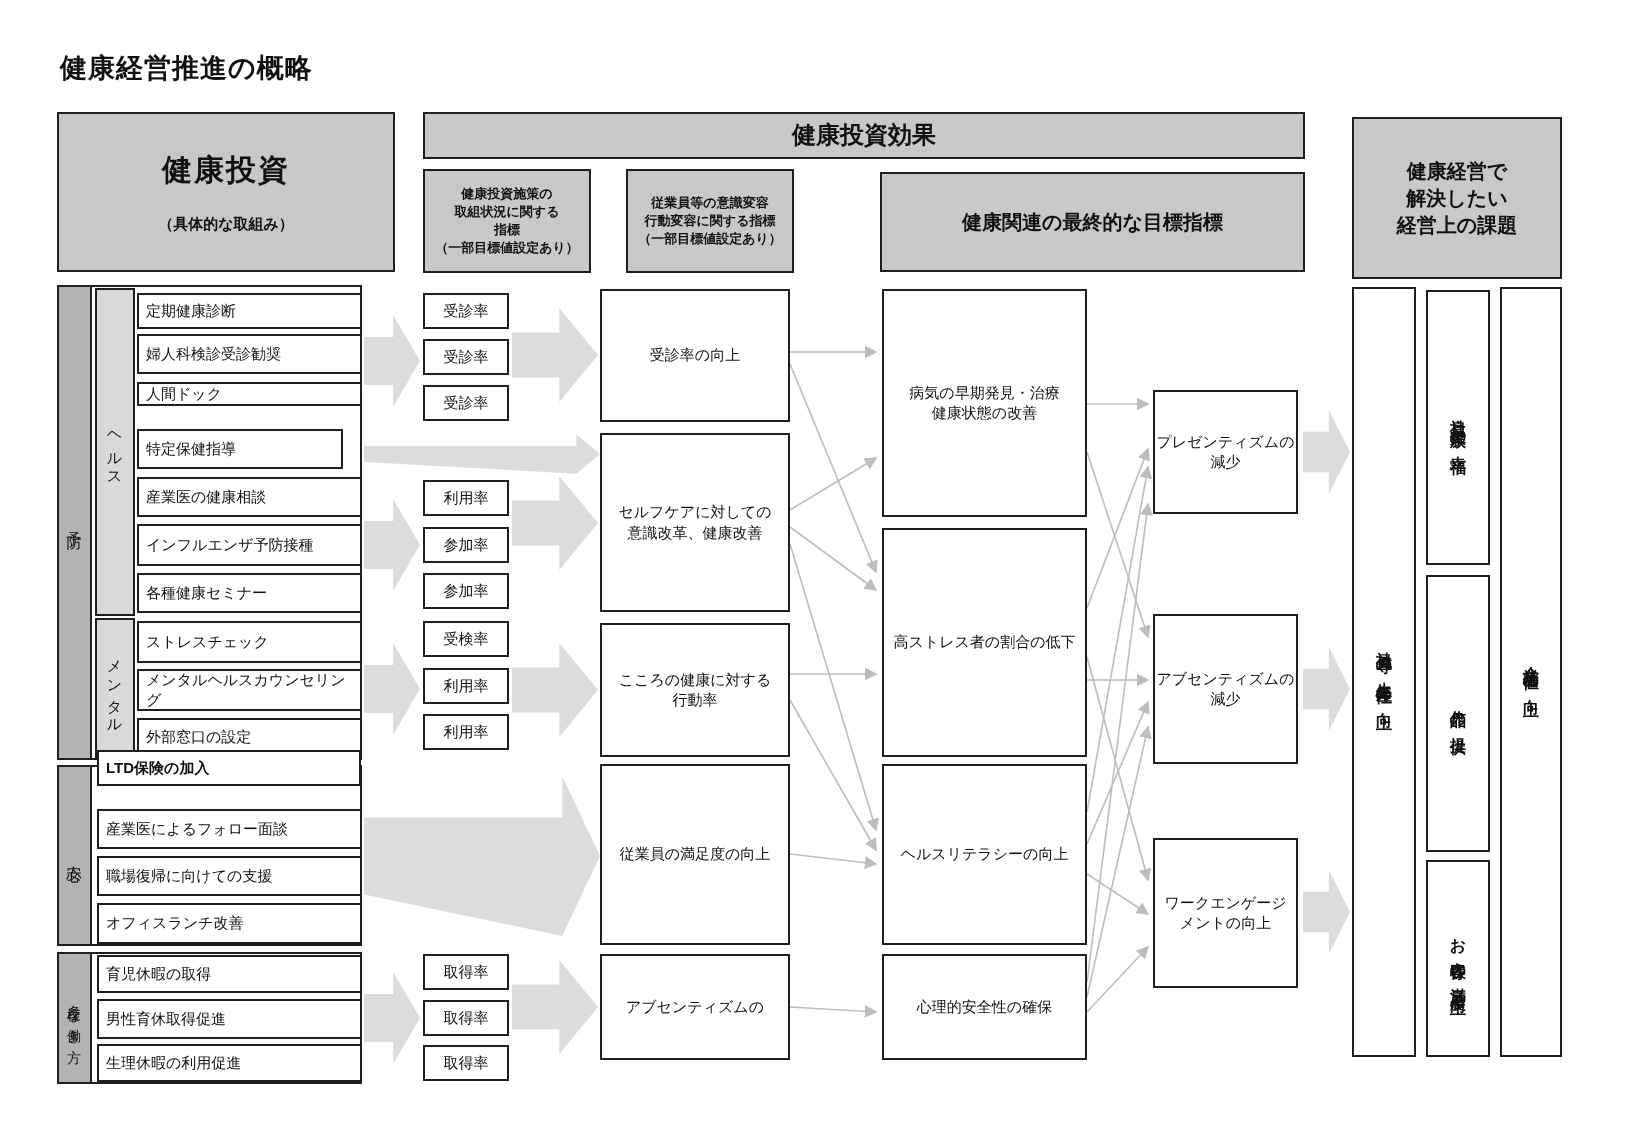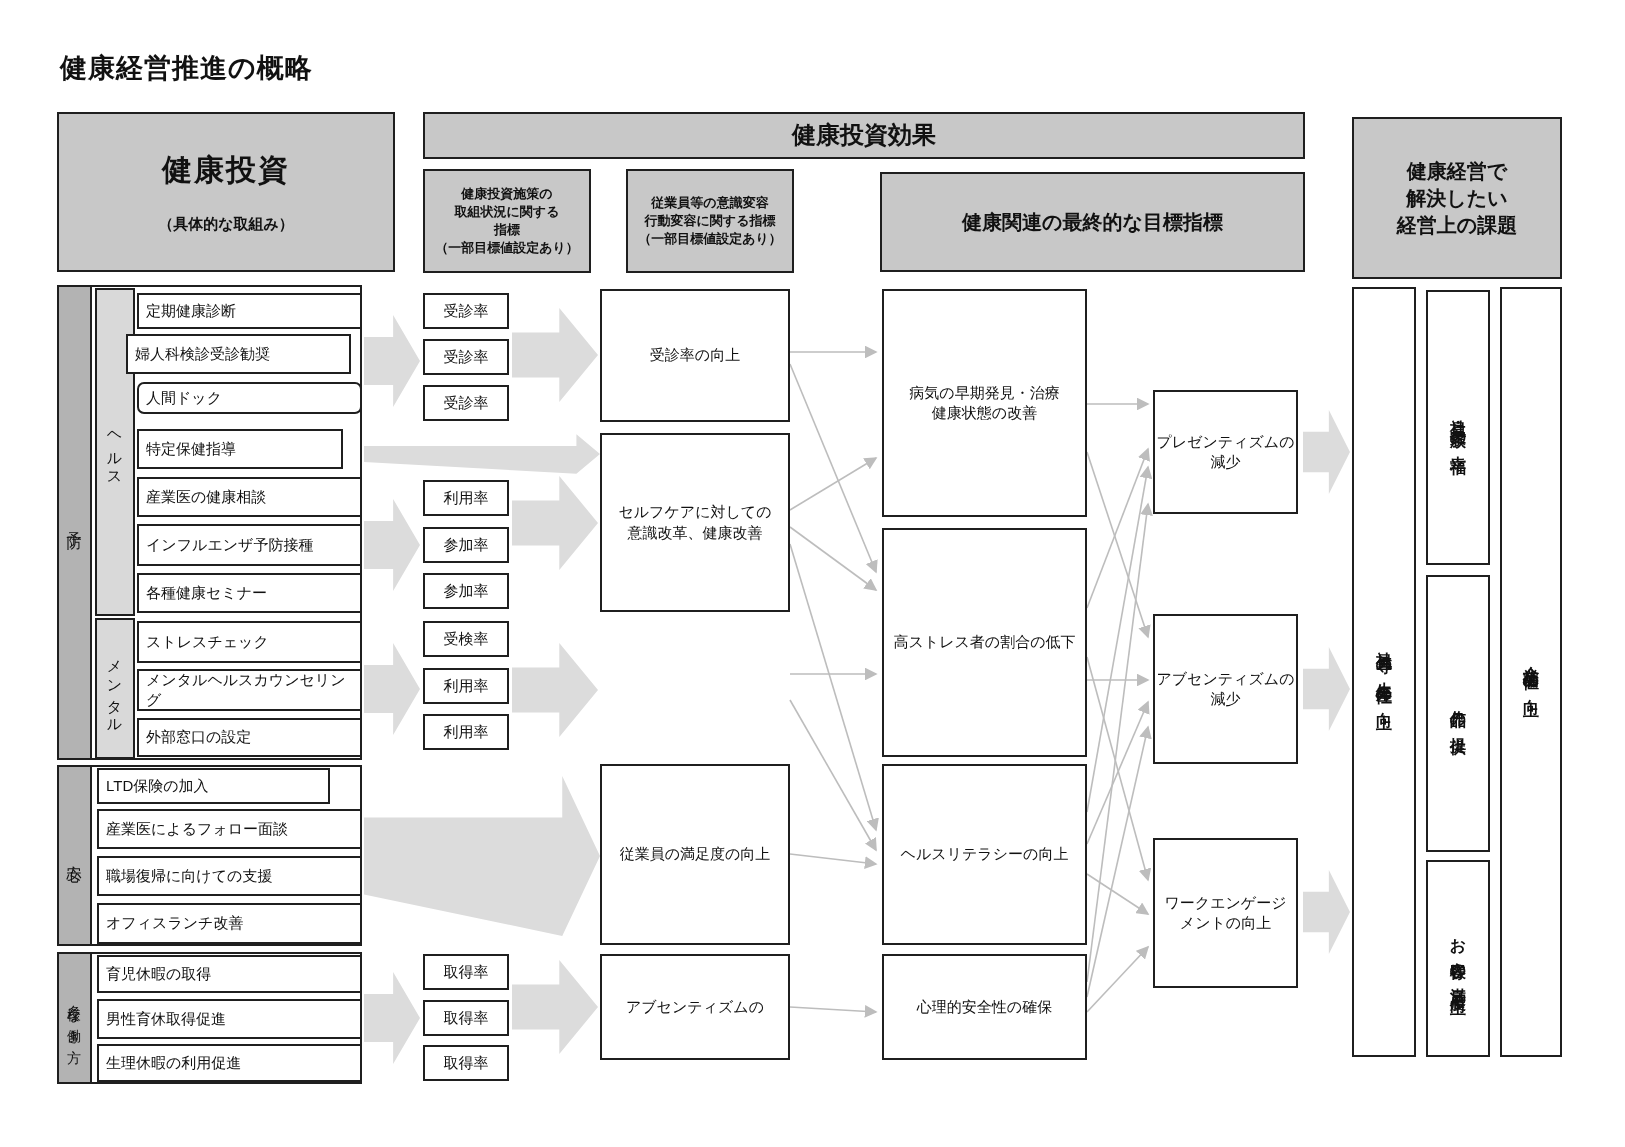--- a/index.html
+++ b/index.html
@@ -110,30 +110,30 @@
       <line x1="1087" y1="668" x2="1148" y2="668" stroke="#bdbdbd" stroke-width="1.6" marker-end="url(#ah)"></line>
       <line x1="1087" y1="645" x2="1148" y2="868" stroke="#bdbdbd" stroke-width="1.6" marker-end="url(#ah)"></line>
       <line x1="1087" y1="800" x2="1148" y2="455" stroke="#bdbdbd" stroke-width="1.6" marker-end="url(#ah)"></line>
       <line x1="1087" y1="832" x2="1148" y2="690" stroke="#bdbdbd" stroke-width="1.6" marker-end="url(#ah)"></line>
       <line x1="1087" y1="862" x2="1148" y2="902" stroke="#bdbdbd" stroke-width="1.6" marker-end="url(#ah)"></line>
       <line x1="1087" y1="970" x2="1148" y2="492" stroke="#bdbdbd" stroke-width="1.6" marker-end="url(#ah)"></line>
       <line x1="1087" y1="985" x2="1148" y2="715" stroke="#bdbdbd" stroke-width="1.6" marker-end="url(#ah)"></line>
       <line x1="1087" y1="1000" x2="1148" y2="935" stroke="#bdbdbd" stroke-width="1.6" marker-end="url(#ah)"></line>
     </svg>
 <div class="box item" style="left: 137px; top: 281px; width: 225px; height: 36px;">定期健康診断</div>
-    <div class="box item" style="left: 126px; top: 322px; width: 225px; height: 40px;">婦人科検診受診勧奨</div>
-    <div class="box item" style="left: 137px; top: 370px; width: 225px; height: 32px; border-radius: 7px;">人間ドック</div>
+    <div class="box item" style="left: 137px; top: 322px; width: 225px; height: 40px;">婦人科検診受診勧奨</div>
+    <div class="box item" style="left: 137px; top: 370px; width: 225px; height: 24px;">人間ドック</div>
     <div class="box item" style="left: 137px; top: 417px; width: 206px; height: 40px;">特定保健指導</div>
     <div class="box item" style="left: 137px; top: 465px; width: 225px; height: 40px;">産業医の健康相談</div>
     <div class="box item" style="left: 137px; top: 512px; width: 225px; height: 42px;">インフルエンザ予防接種</div>
     <div class="box item" style="left: 137px; top: 561px; width: 225px; height: 40px;">各種健康セミナー</div>
     <div class="box item" style="left: 137px; top: 609px; width: 225px; height: 42px;">ストレスチェック</div>
     <div class="box item" style="left: 137px; top: 657px; width: 225px; height: 42px;">メンタルヘルスカウンセリング</div>
     <div class="box item" style="left: 137px; top: 706px; width: 225px; height: 39px;">外部窓口の設定</div>
-    <div class="box item" style="left: 97px; top: 756px; width: 233px; height: 36px;">LTD保険の加入</div>
+    <div class="box item" style="left: 97px; top: 738px; width: 264px; height: 36px; font-weight: bold;">LTD保険の加入</div>
     <div class="box item" style="left: 97px; top: 797px; width: 265px; height: 40px;">産業医によるフォロー面談</div>
     <div class="box item" style="left: 97px; top: 844px; width: 265px; height: 40px;">職場復帰に向けての支援</div>
     <div class="box item" style="left: 97px; top: 891px; width: 265px; height: 41px;">オフィスランチ改善</div>
     <div class="box item" style="left: 97px; top: 943px; width: 265px; height: 38px;">育児休暇の取得</div>
     <div class="box item" style="left: 97px; top: 987px; width: 265px; height: 40px;">男性育休取得促進</div>
     <div class="box item" style="left: 97px; top: 1032px; width: 265px; height: 38px;">生理休暇の利用促進</div>
     <div class="box" style="left: 423px; top: 281px; width: 86px; height: 36px;">受診率</div>
     <div class="box" style="left: 423px; top: 327px; width: 86px; height: 36px;">受診率</div>
     <div class="box" style="left: 423px; top: 373px; width: 86px; height: 36px;">受診率</div>
     <div class="box" style="left: 423px; top: 468px; width: 86px; height: 36px;">利用率</div>
@@ -141,20 +141,22 @@
     <div class="box" style="left: 423px; top: 561px; width: 86px; height: 36px;">参加率</div>
     <div class="box" style="left: 423px; top: 609px; width: 86px; height: 36px;">受検率</div>
     <div class="box" style="left: 423px; top: 656px; width: 86px; height: 36px;">利用率</div>
     <div class="box" style="left: 423px; top: 702px; width: 86px; height: 36px;">利用率</div>
     <div class="box" style="left: 423px; top: 942px; width: 86px; height: 36px;">取得率</div>
     <div class="box" style="left: 423px; top: 988px; width: 86px; height: 36px;">取得率</div>
     <div class="box" style="left: 423px; top: 1033px; width: 86px; height: 36px;">取得率</div>
     <div class="box" style="left: 600px; top: 277px; width: 190px; height: 133px;">受診率の向上</div>
     <div class="box" style="left: 600px; top: 421px; width: 190px; height: 179px;">セルフケアに対しての
 意識改革、健康改善</div>
+    <div class="box" style="left: 600px; top: 611px; width: 190px; height: 134px;">こころの健康に対する
+行動率</div>
     <div class="box" style="left: 600px; top: 752px; width: 190px; height: 181px;">従業員の満足度の向上</div>
     <div class="box" style="left: 600px; top: 942px; width: 190px; height: 106px;">アブセンティズムの</div>
     <div class="box" style="left: 882px; top: 277px; width: 205px; height: 228px;">病気の早期発見・治療
 健康状態の改善</div>
     <div class="box" style="left: 882px; top: 516px; width: 205px; height: 229px;">高ストレス者の割合の低下</div>
     <div class="box" style="left: 882px; top: 752px; width: 205px; height: 181px;">ヘルスリテラシーの向上</div>
     <div class="box" style="left: 882px; top: 942px; width: 205px; height: 106px;">心理的安全性の確保</div>
     <div class="box" style="left: 1153px; top: 378px; width: 145px; height: 124px;">プレゼンティズムの
 減少</div>
     <div class="box" style="left: 1153px; top: 602px; width: 145px; height: 150px;">アブセンティズムの

